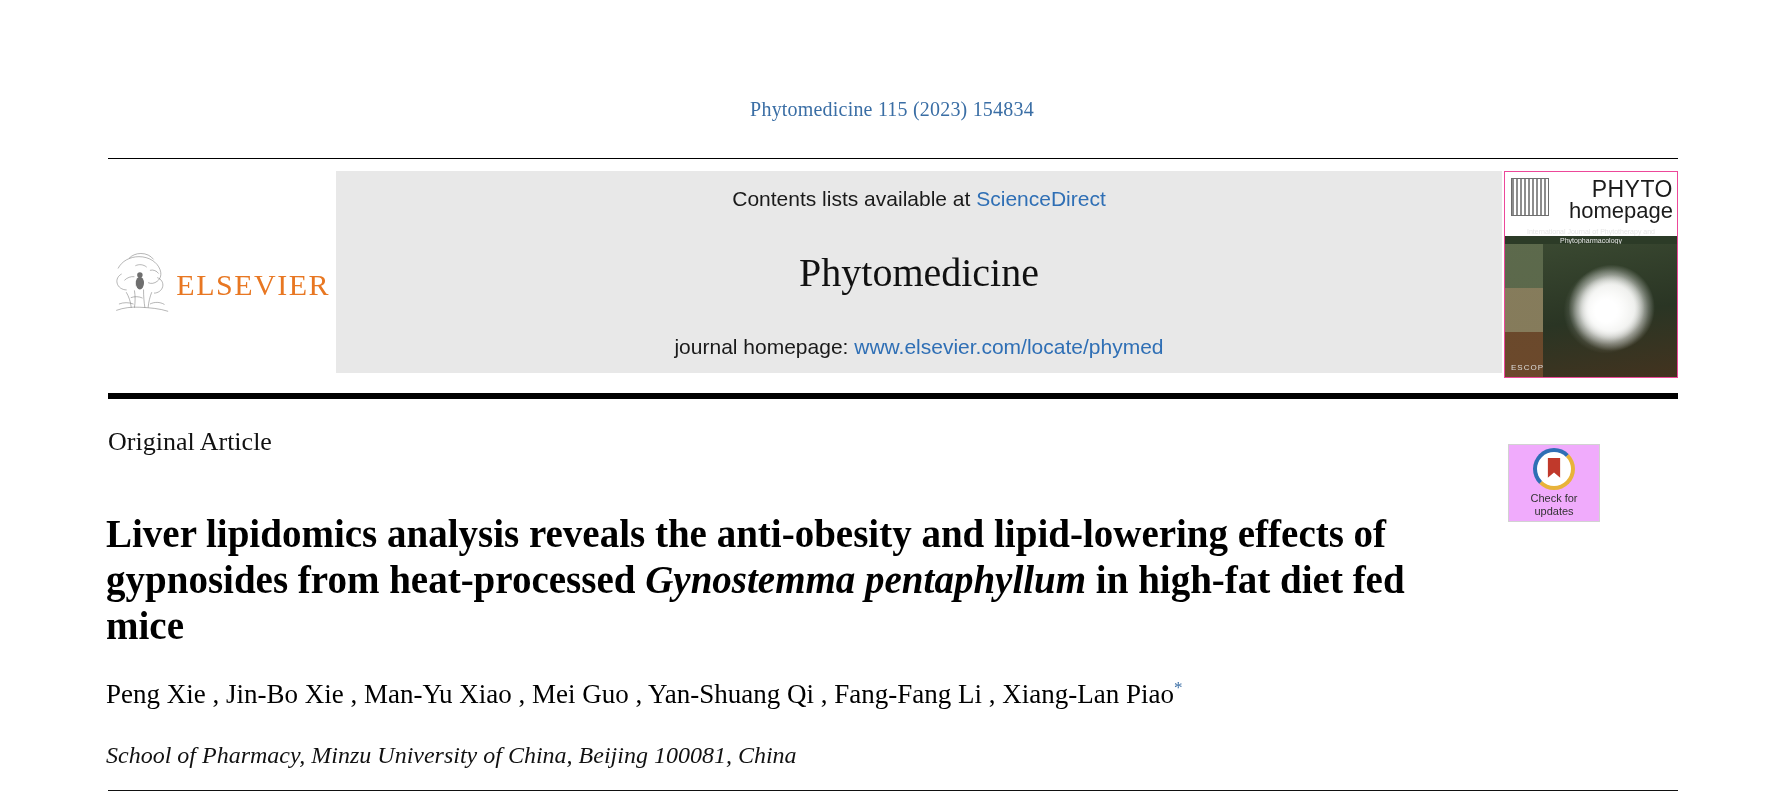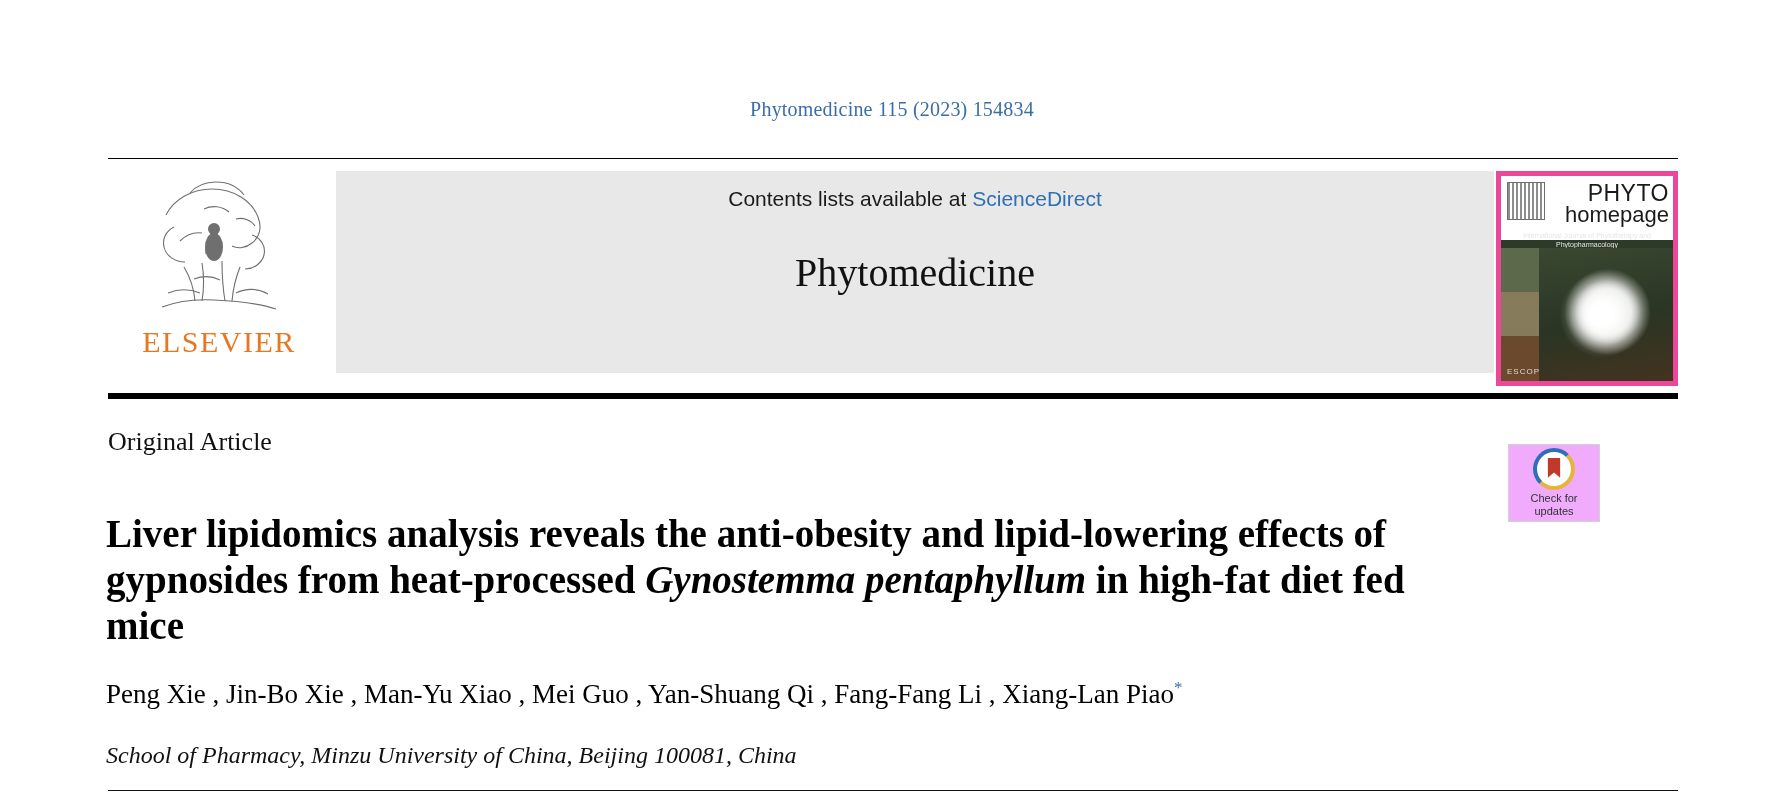--- a/index.html
+++ b/index.html
@@ -49,21 +49,21 @@
     align-items: stretch;
     padding-top: 12px;
   }
 
   
   .elsevier {
     width: 222px;
     flex: 0 0 222px;
     position: relative;
     display: flex;
-    flex-direction: column;
+    flex-direction: row;
     align-items: center;
     justify-content: flex-start;
     padding-top: 4px;
     text-align: right;
   }
   .elsevier-tree {
     width: 150px;
     height: 148px;
   }
   .elsevier-word {
@@ -119,21 +119,21 @@
     color: #2f6fb5;
   }
 
   
   .cover {
     flex: 0 0 172px;
     width: 172px;
     height: 205px;
     position: relative;
     background: #2c3b27;
-    border: 5px solid #ec4899;
+    border: 1px solid #ec4899;
     overflow: hidden;
   }
   .cover-top {
     position: absolute;
     top: 0; left: 0; right: 0;
     height: 64px;
     background: #ffffff;
     display: flex;
     align-items: flex-start;
   }
@@ -359,20 +359,23 @@
           </g>
         </svg>
         <div class="elsevier-word">ELSEVIER</div>
       </div>
 
       <div class="contents-box">
         <div class="contents-line">
           <span>Contents lists available at </span><span class="link">ScienceDirect</span>
         </div>
         <div class="journal-name">Phytomedicine</div>
+        <div class="homepage-line">
+          <span>journal homepage: </span><span class="link">www.elsevier.com/locate/phymed</span>
+        </div>
       </div>
 
       <div class="cover">
         <div class="cover-top"></div>
         <div class="cover-escop"></div>
         <div class="cover-title">
           <span class="t1">PHYTO</span>
           <span class="t2">homepage</span>
         </div>
         <div class="cover-sub">International Journal of Phytotherapy and Phytopharmacology</div>

